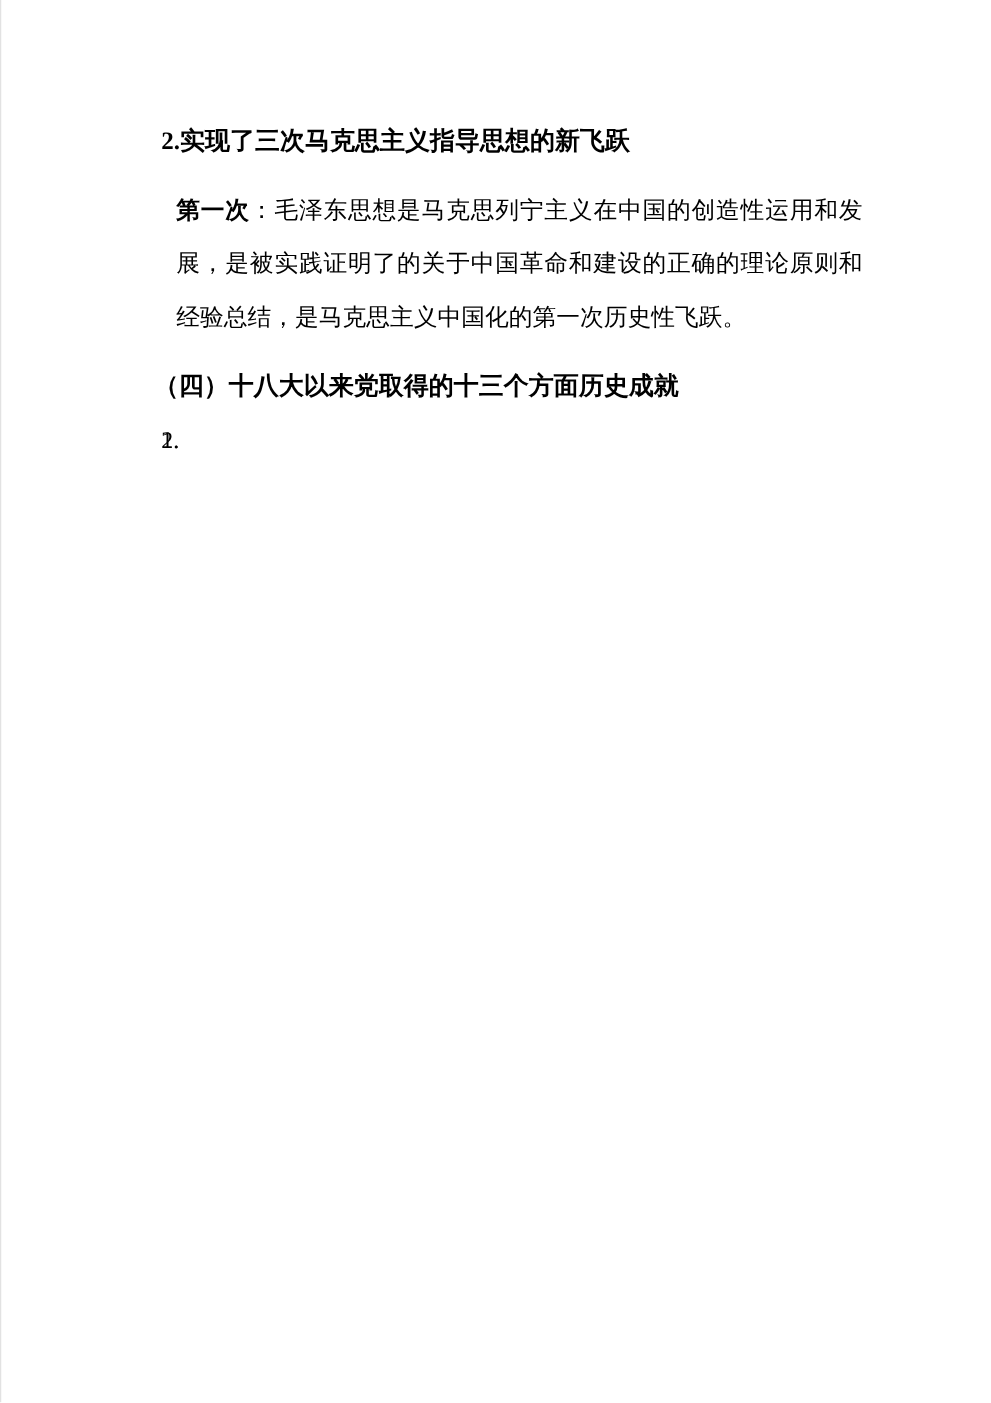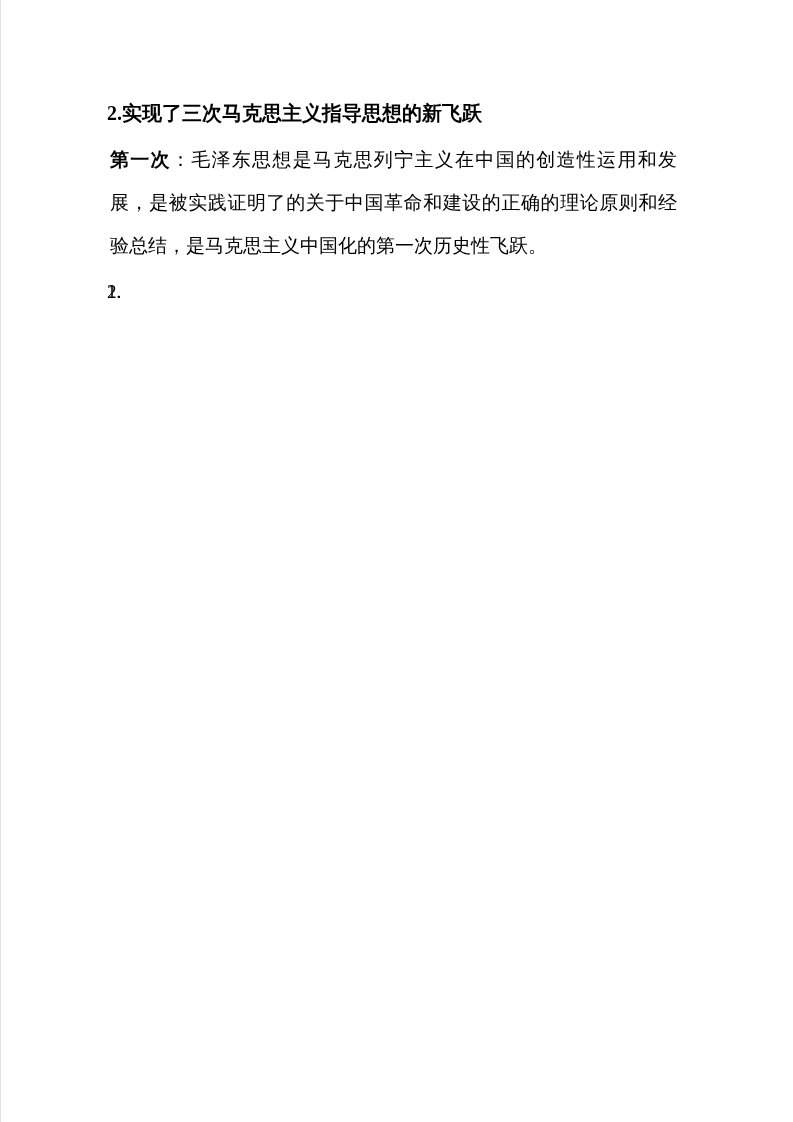--- a/index.html
+++ b/index.html
@@ -13,37 +13,37 @@
     height: 1122px;
     background: #ffffff;
     box-sizing: border-box;
     border-left: 1px solid #e2e2e2;
     color: #000000;
     font-family: "Liberation Serif", "DejaVu Serif", serif;
     overflow: hidden;
   }
   .content {
     position: absolute;
-    left: 106px;
+    left: 128px;
     top: 92px;
     width: 573px;
   }
   .doc-heading {
     margin: 0;
     font-size: 20px;
     font-weight: bold;
     line-height: 43px;
     color: #000000;
     text-align: left;
   }
   .doc-heading.sub {
     margin-left: -6px;
   }
   .para {
-    margin: 3px;
+    margin: 12px;
     font-size: 19px;
     line-height: 43px;
     text-align: justify;
     color: #000000;
   }
   .para .label {
     font-weight: bold;
   }
   .numbered-list {
     margin: 0;
@@ -74,20 +74,21 @@
 
 <div class="page">
   <div class="content">
 
     <h1 class="doc-heading">2.实现了三次马克思主义指导思想的新飞跃</h1>
 
     <p class="para"><span class="label">第一次</span><span>：毛泽东思想是马克思列宁主义在中国的创造性运用和发展，是被实践证明了的关于中国革命和建设的正确的理论原则和经验总结，是马克思主义中国化的第一次历史性飞跃。</span></p>
 
 
 
+    <h2 class="doc-heading sub">（四）十八大以来党取得的十三个方面历史成就</h2>
 
     <div class="numbered-list">
 
       <div class="list-item"><span class="marker">1.</span></div>
 
       <div class="list-item"><span class="marker">2.</span></div>
 
     </div>
 
   </div>

